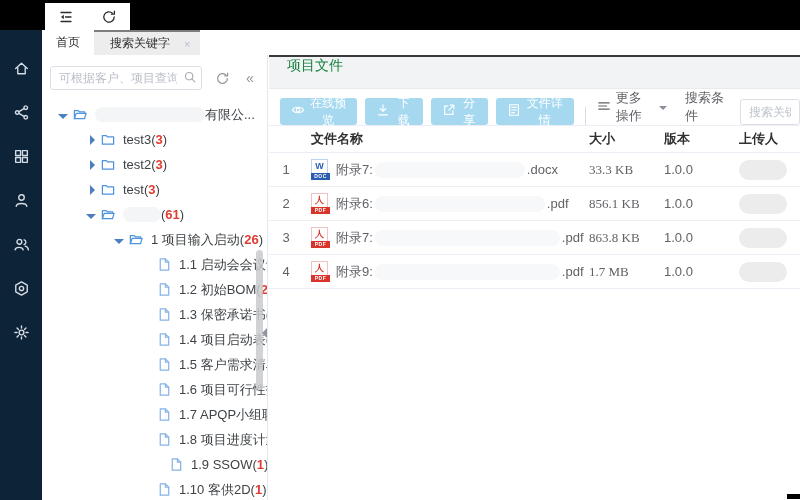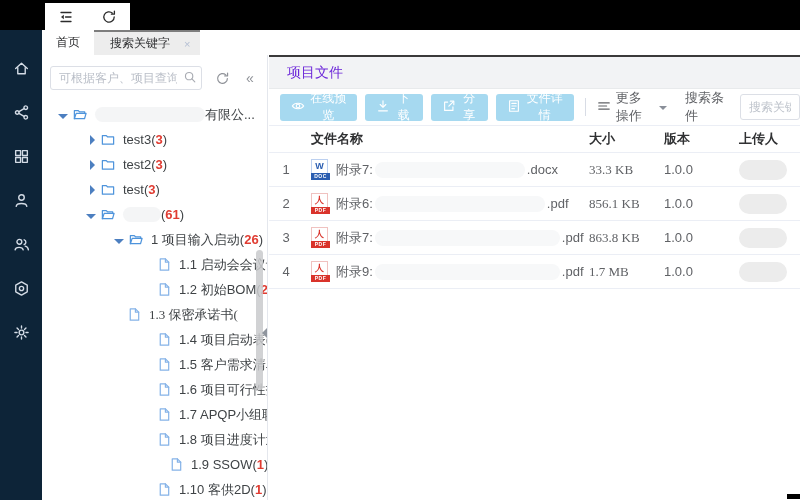--- a/index.html
+++ b/index.html
@@ -54,22 +54,22 @@
   .mask { display:inline-block; background:#f4f5f6; border-radius:8px; height:15px; vertical-align:middle; }
   .tree-scroll { position:absolute; right:4px; top:195px; width:7px; height:140px; background:#c9cacd;
     border-radius:4px; opacity:.85; }
   .panel-collapse { position:absolute; right:-1px; top:272px; width:0; height:0;
     border:6px solid transparent; border-right:6px solid #8f959e; border-left:0; cursor:pointer; }
 
   
   .main { position:absolute; left:269px; top:55px; right:0; bottom:0; background:#fff;
     border-top:2px solid #3a3a3a; z-index:1; }
   .main-header { height:32px; background:#f2f3f5; border-bottom:1px solid #e8eaec;
-    display:flex; align-items:center; padding-left:18px; font-size:14px; color:#6d28d9; }
-  .toolbar { height:37px; display:flex; align-items:center; padding-left:3px;
+    display:flex; align-items:flex-start; padding-left:18px; font-size:14px; color:#15803d; }
+  .toolbar { height:37px; display:flex; align-items:flex-end; padding-left:3px;
     border-bottom:1px solid #ebeef5; }
   .btn { height:27px; border:none; border-radius:3px; background:#a6d9f0; color:#fff;
     font-size:12px; display:flex; align-items:center; padding:0 11px; margin-left:8px;
     cursor:pointer; font-family:inherit; }
   .btn svg { width:14px; height:14px; margin-right:5px; }
   .vdiv { width:1px; height:18px; background:#d8dce5; margin:0 11px; }
   .more-ops { display:flex; align-items:center; color:#606266; font-size:13px; cursor:pointer; }
   .more-ops svg { width:14px; height:14px; margin-right:5px; color:#606266; }
   .more-caret { width:0; height:0; border:4px solid transparent; border-top-color:#8a8f99;
     border-bottom:0; margin-left:6px; margin-top:2px; }
@@ -300,21 +300,21 @@
         <span class="nicon file">
           <svg viewBox="0 0 16 16" width="15" height="15" fill="none" stroke="currentColor" stroke-width="1.3" stroke-linecap="round" stroke-linejoin="round">
             <path d="M4 2h5.5L13 5.5V14H4z"></path>
             <path d="M9.5 2v3.5H13"></path>
           </svg>
         </span>
         <span>1.2 初始BOM</span>
         <span>(</span>
         <span class="cnt-red">2</span>
       </div>
-      <div class="tnode" style="padding-left: 68px; font-family: Liberation Serif, serif;">
+      <div class="tnode" style="padding-left: 98px;">
         <span class="caret none"></span>
         <span class="nicon file">
           <svg viewBox="0 0 16 16" width="15" height="15" fill="none" stroke="currentColor" stroke-width="1.3" stroke-linecap="round" stroke-linejoin="round">
             <path d="M4 2h5.5L13 5.5V14H4z"></path>
             <path d="M9.5 2v3.5H13"></path>
           </svg>
         </span>
         <span>1.3 保密承诺书</span>
         <span>(</span>
       </div>

